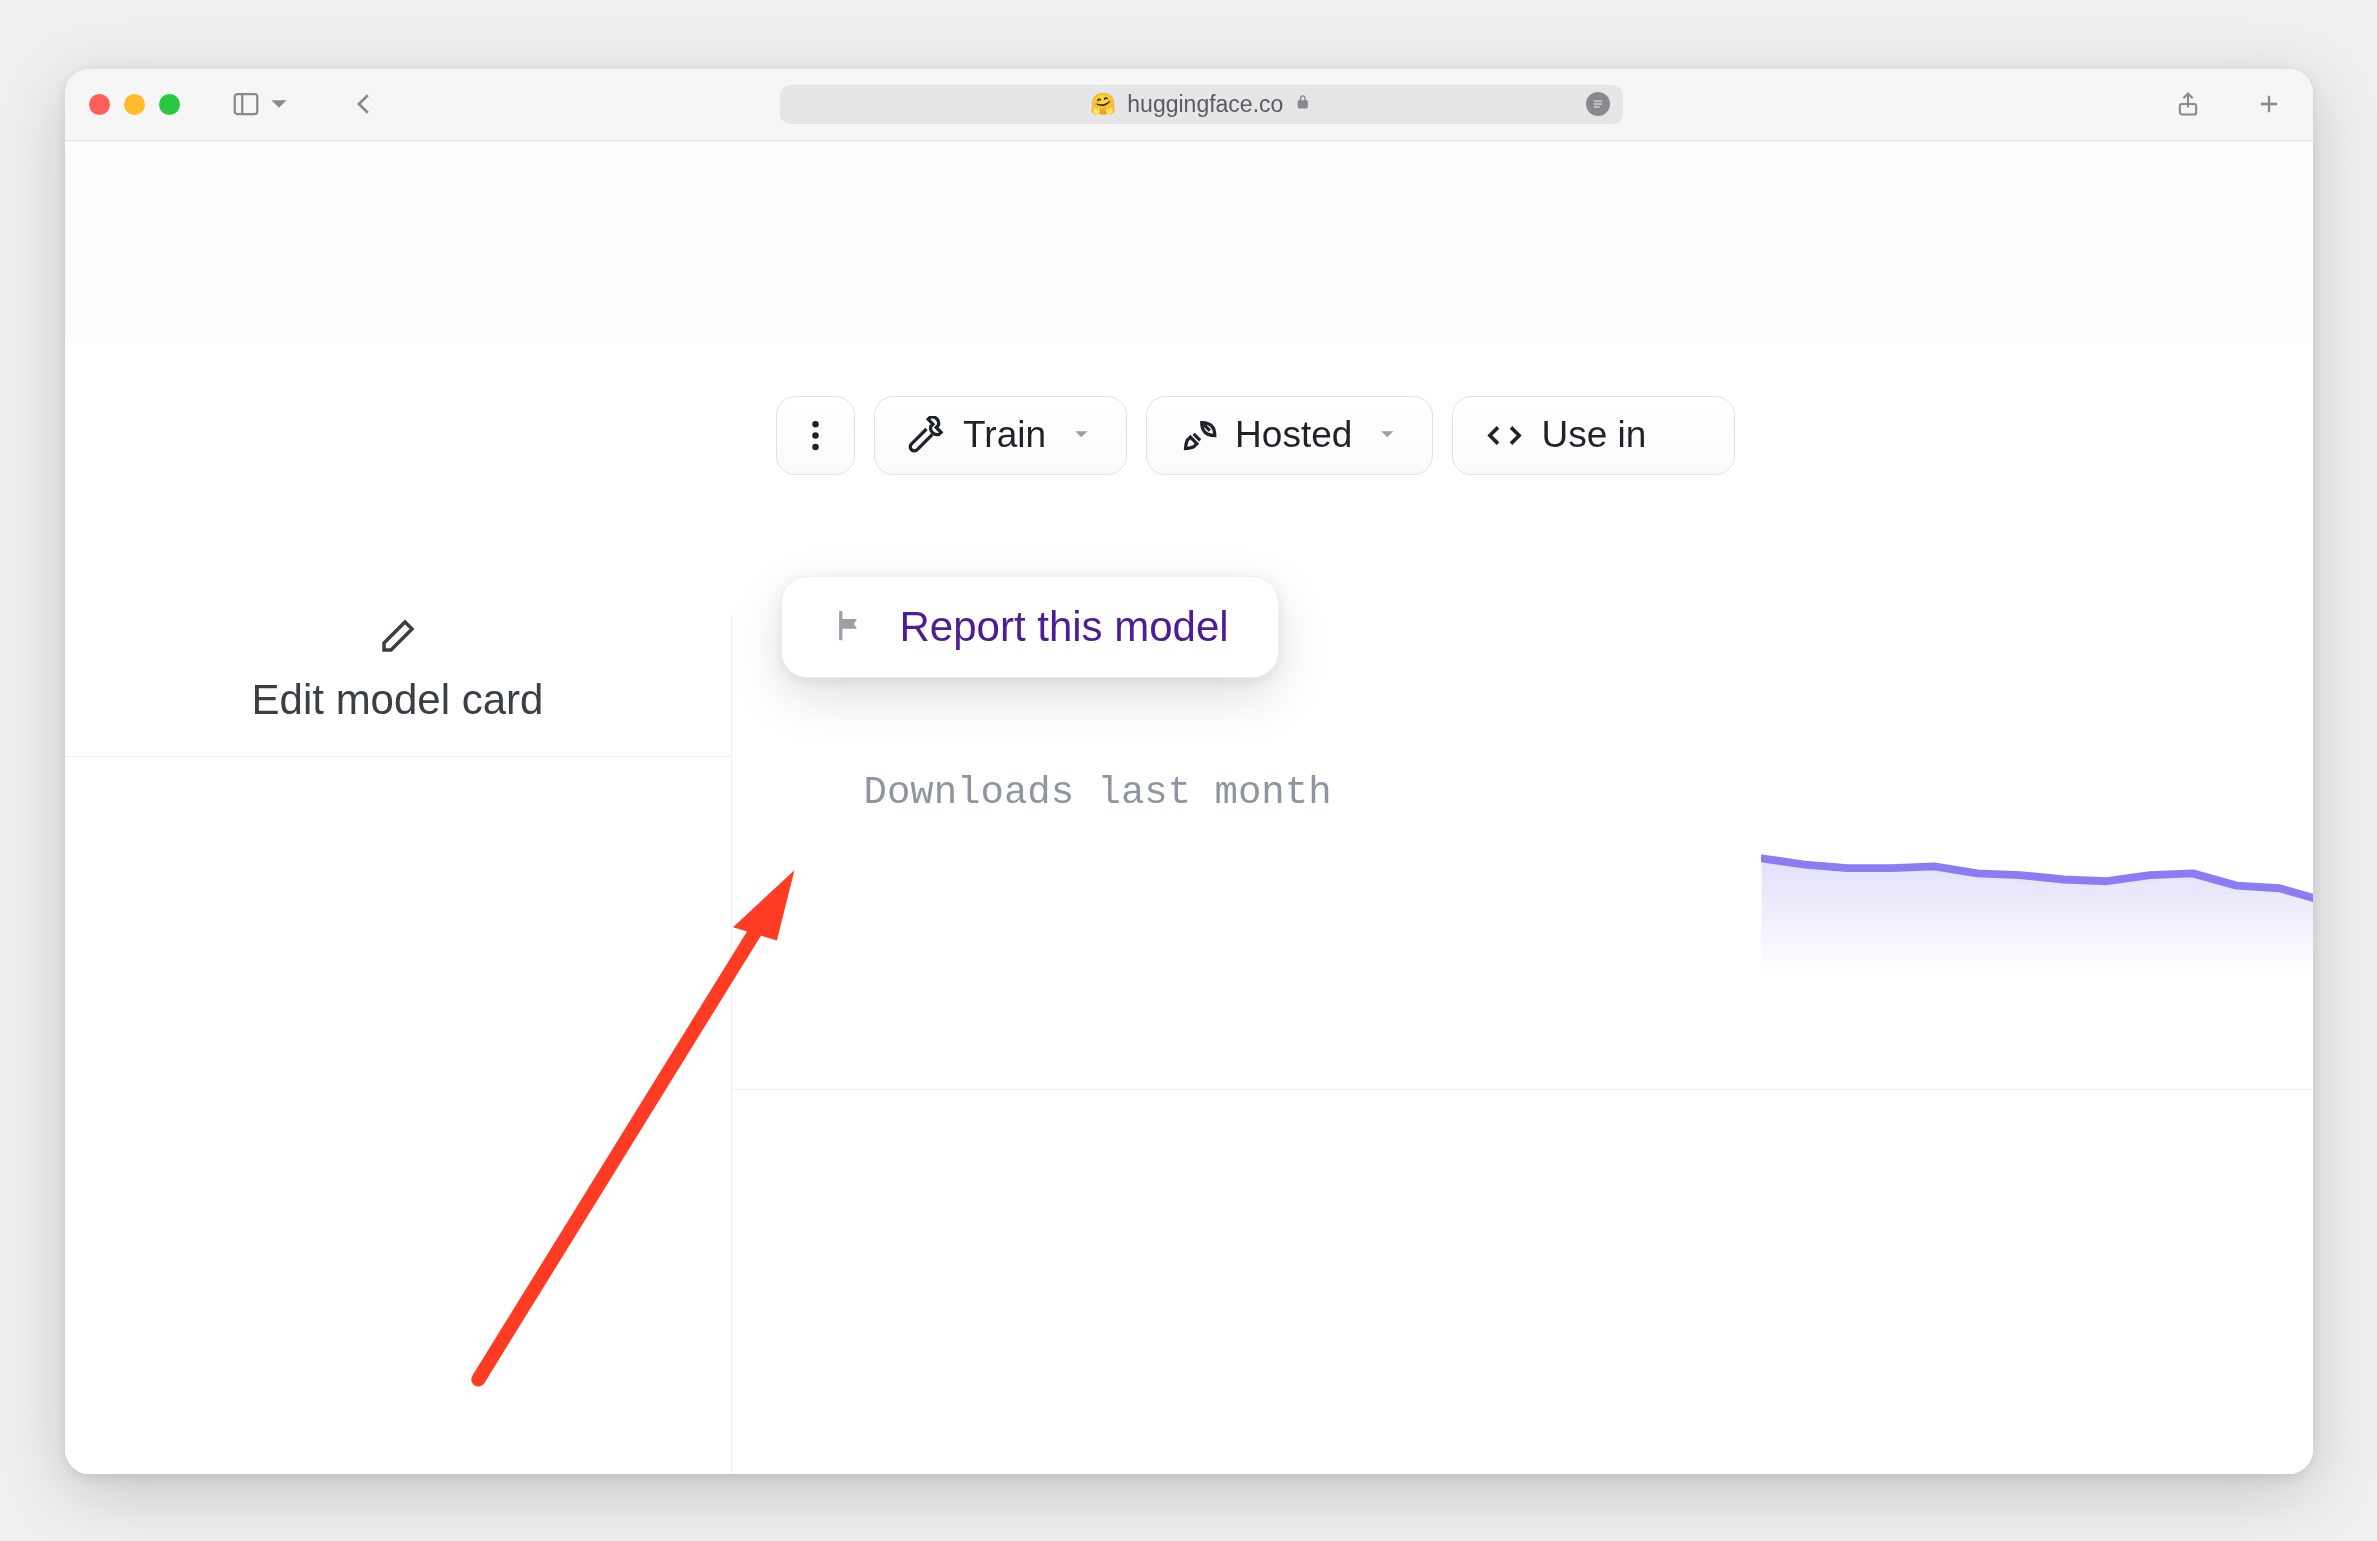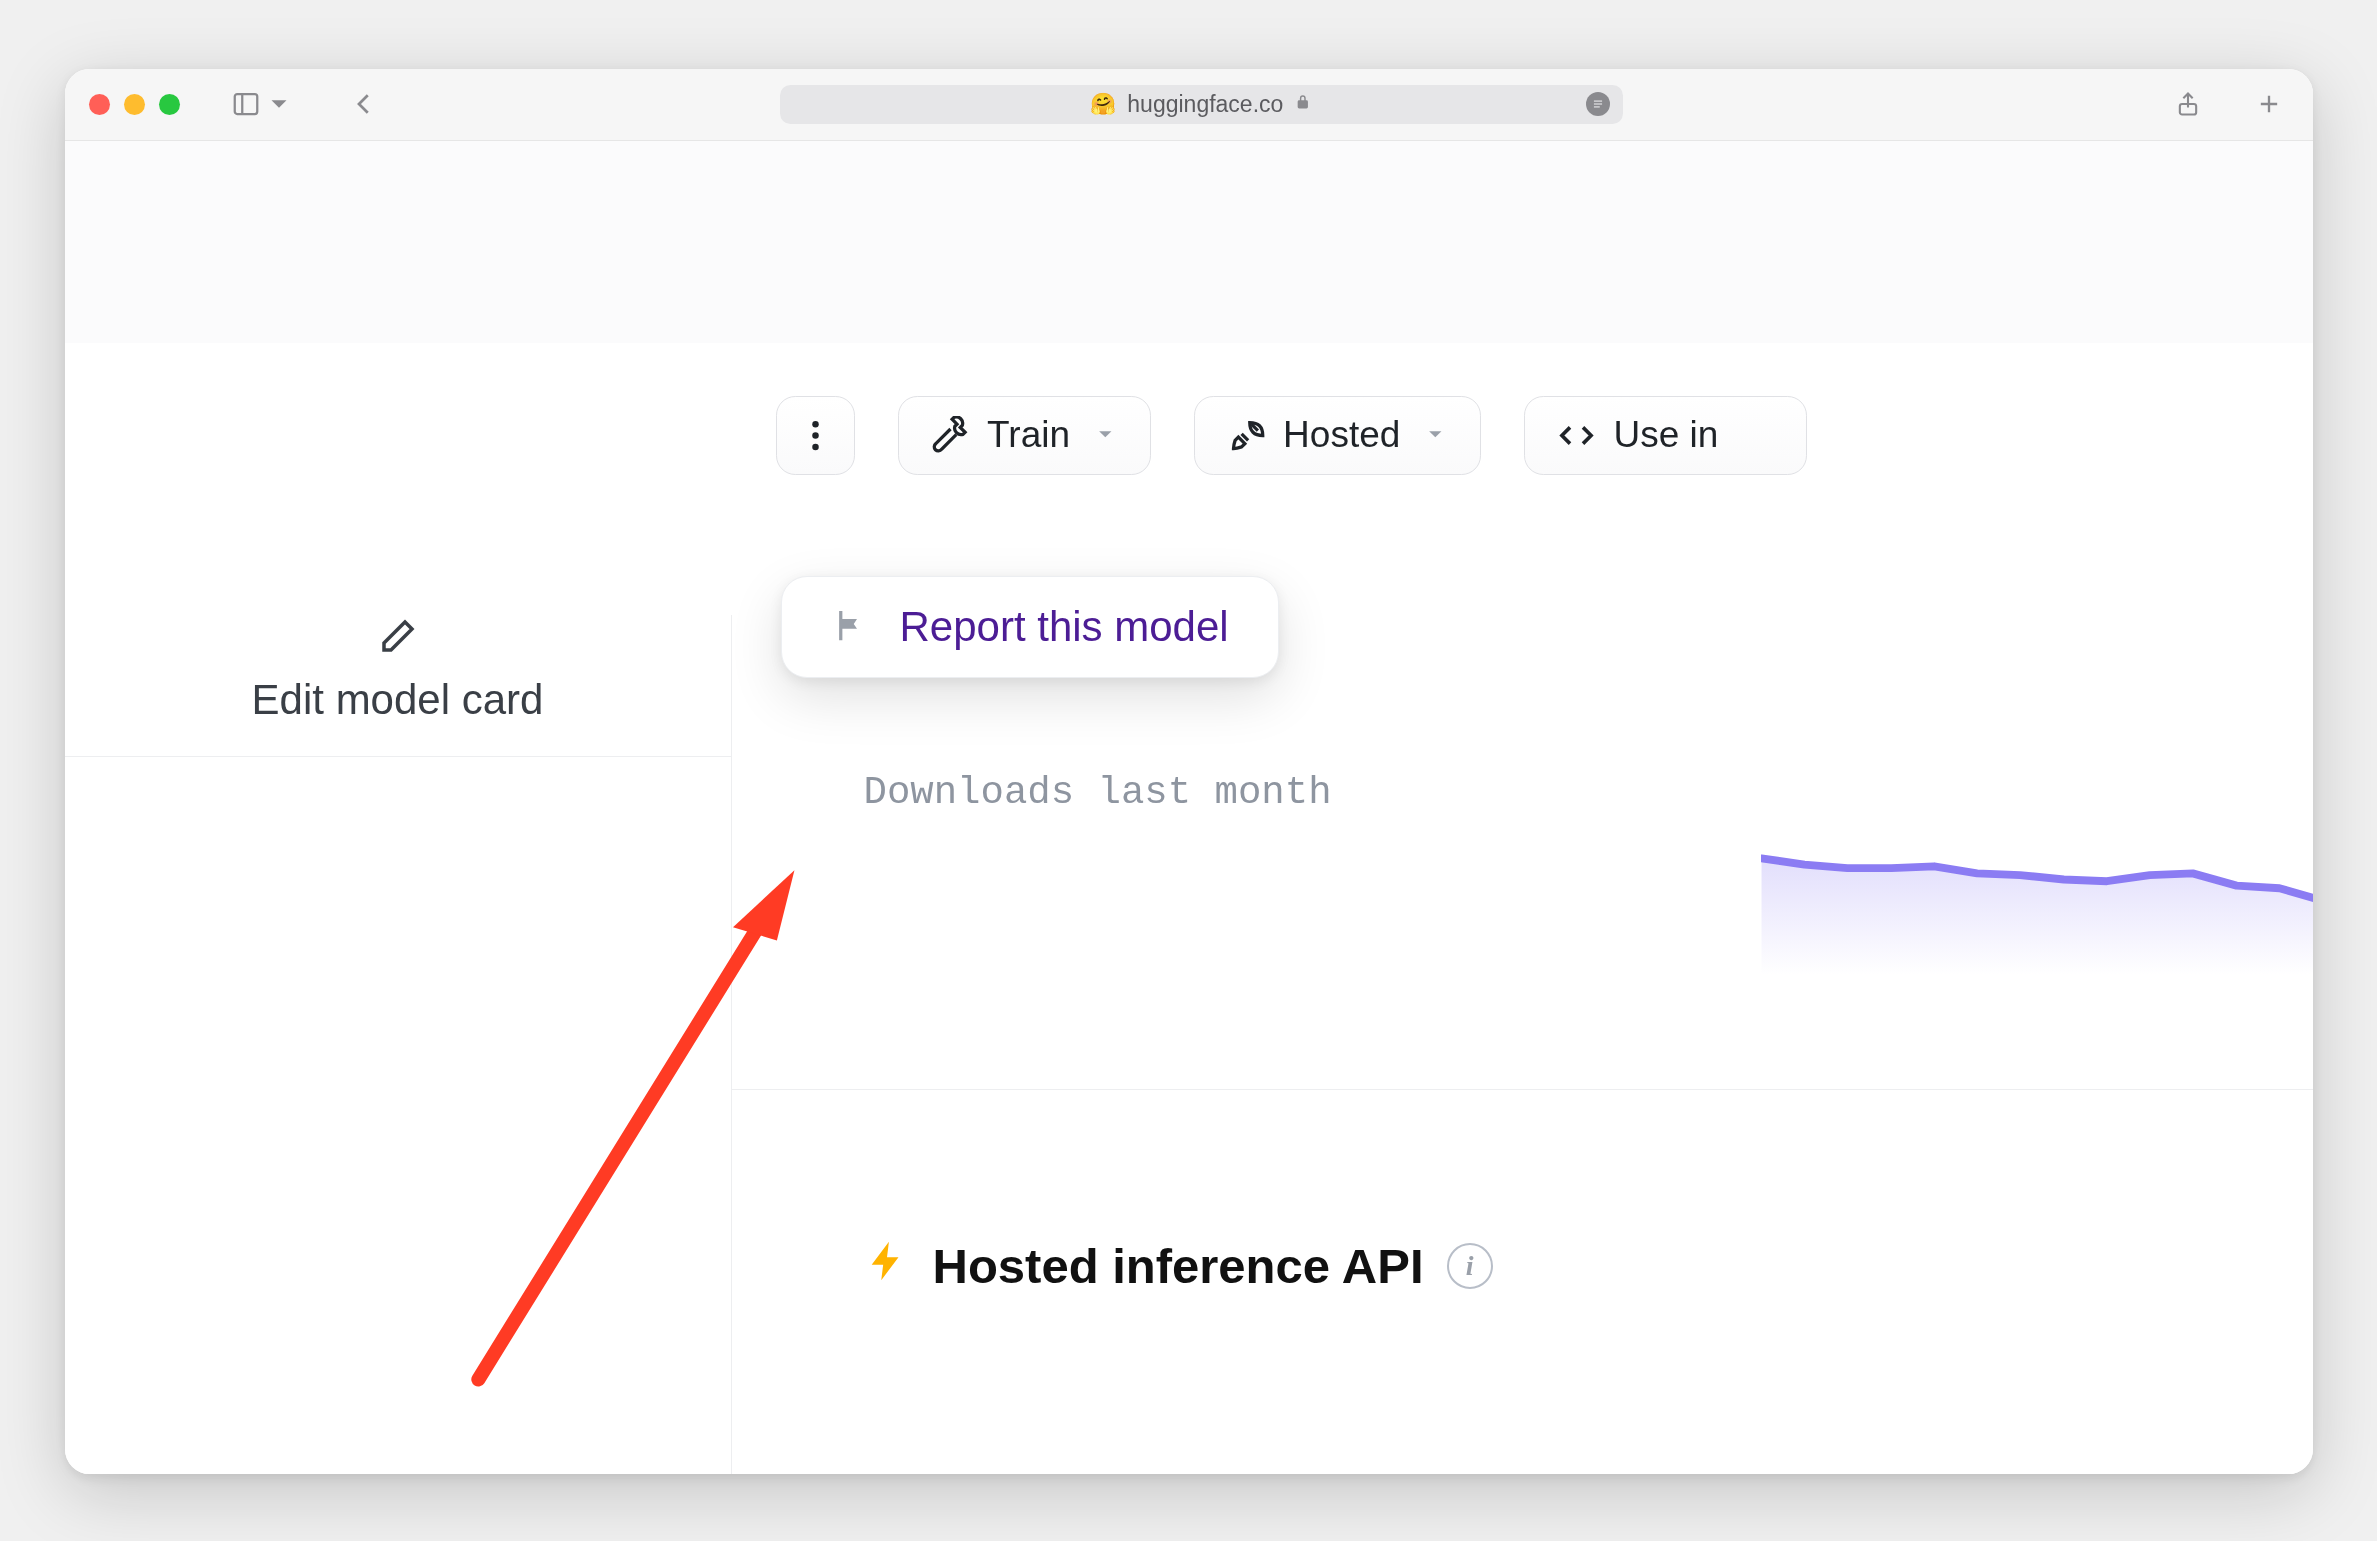--- a/index.html
+++ b/index.html
@@ -71,21 +71,21 @@
     background: linear-gradient(#fbfbfc 0px, #fbfbfc 202px, #ffffff 202px, #ffffff 100%);
     overflow:hidden;
   }
 
   
   .actions{
     position:absolute;
     top: 255px;
     left: 711px;
     display:flex;
-    gap:43px;
+    gap:19px;
     align-items:center;
   }
   .btn{
     height:79px;
     border:1.8px solid #e0e1e5;
     background:linear-gradient(#ffffff,#fafafb);
     border-radius:19.3px;
     display:flex;
     align-items:center;
     gap:17.6px;
@@ -324,29 +324,20 @@
           <stop offset="0%" stop-color="#8b7cf3" stop-opacity="0.25"></stop>
           <stop offset="100%" stop-color="#8b7cf3" stop-opacity="0"></stop>
         </linearGradient>
       </defs>
       <path d="M0 37 L49 44 L98 48 L148 48 L197 46 L246 54 L295 56 L345 61 L394 63 L443 56 L492 54 L542 68 L591 71 L640 85 L640 170 L0 170 Z" fill="url(#sg)"></path>
       <path d="M0 37 L49 44 L98 48 L148 48 L197 46 L246 54 L295 56 L345 61 L394 63 L443 56 L492 54 L542 68 L591 71 L640 85" stroke="#8b7cf3" stroke-width="9" fill="none" stroke-linejoin="round" stroke-linecap="round"></path>
     </svg>
 
     <div class="hr-divider"></div>
 
-    <div class="hosted">
-      <span class="bolt">
-        <svg width="46" height="46" viewBox="0 0 24 24" fill="currentColor">
-            <path d="M13 2L4 14h6l-1 8 9-12h-6l1-8z"></path>
-          </svg>
-      </span>
-      <span class="title">Hosted inference API</span>
-      <span class="info">i</span>
-    </div>
 
     <svg class="arrow-ann" viewBox="0 0 430 640">
       <line x1="40" y1="620" x2="380" y2="70" stroke="#ff3b24" stroke-width="16" stroke-linecap="round"></line>
       <polygon points="400,40 330,105 380,120" fill="#ff3b24"></polygon>
     </svg>
 
   </div>
 </div>
 
 

